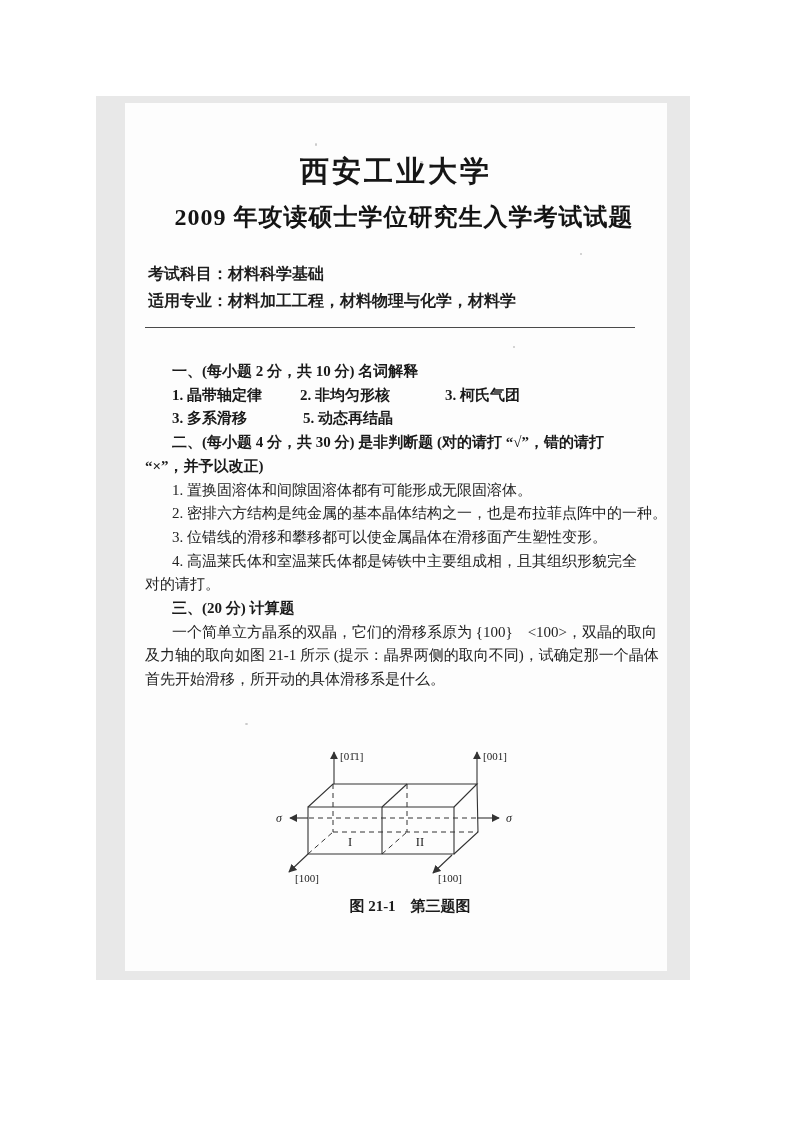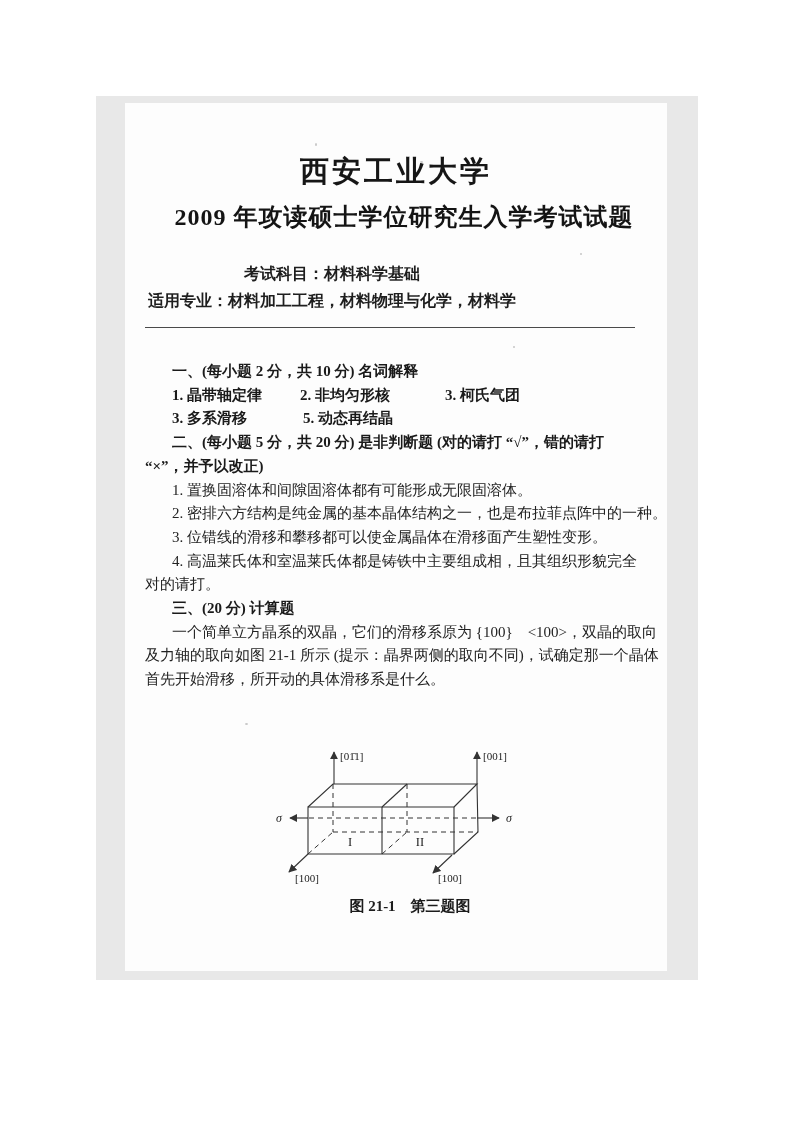--- a/index.html
+++ b/index.html
@@ -1,38 +1,38 @@
 <!DOCTYPE html>
 <html><head>
 <meta charset="utf-8">
 <style>
   html,body { margin:0; padding:0; }
   .stage {
-    position:relative; width:793px; height:1122px;
+    position:relative; width:690px; height:1122px;
     background:#ffffff; overflow:hidden;
     font-family:"Liberation Serif", serif;
   }
   .viewer-bg {
     position:absolute; left:96px; top:96px; width:602px; height:884px;
     background:#e8e8e8;
   }
   .page {
     position:absolute; left:125px; top:103px; width:542px; height:868px;
     background:#fdfdfd; color:#1e1e1e;
   }
   .title {
     position:absolute; top:49px; left:0; right:0; text-align:center;
     font-family:"Liberation Sans", sans-serif;
     font-weight:700; font-size:29px; letter-spacing:3px; color:#161616;
   }
   .subtitle {
     position:absolute; top:98px; left:16px; right:0; text-align:center;
     font-weight:700; font-size:24px; letter-spacing:1px; color:#141414;
   }
-  .meta { position:absolute; top:157px; left:23px; font-size:16px; line-height:27px;text-align:center; }
+  .meta { position:absolute; top:157px; left:23px; font-size:16px; line-height:27px; }
   .meta-label { font-family:"Liberation Sans", sans-serif; font-weight:700; }
   .meta-value { font-weight:600; }
   .rule { position:absolute; top:224px; left:20px; width:490px; border-top:1.6px solid #4a4a4a; }
   .body { position:absolute; top:257px; left:20px; width:502px; font-size:15px; color:#222; }
   .line { line-height:23.7px; white-space:nowrap; }
   .line.indent { padding-left:27px; }
   .line.bold { font-weight:700; color:#1a1a1a; }
   .term { display:inline-block; }
   .figure { position:absolute; left:140px; top:640px; }
   .figure text { font-family:"Liberation Serif", serif; fill:#222; }
@@ -61,21 +61,21 @@
         <span class="meta-label">适用专业：</span><span class="meta-value">材料加工工程，材料物理与化学，材料学</span>
       </div>
     </div>
 
     <div class="rule"></div>
 
     <div class="body">
         <div class="line bold indent">一、(每小题 2 分，共 10 分) 名词解释</div>
         <div class="line bold indent"><span class="term" style="width: 128px;">1. 晶带轴定律</span><span class="term" style="width: 145px;">2. 非均匀形核</span><span class="term">3. 柯氏气团</span></div>
         <div class="line bold indent"><span class="term" style="width: 131px;">3. 多系滑移</span><span class="term">5. 动态再结晶</span></div>
-        <div class="line bold indent">二、(每小题 5 分，共 20 分) 是非判断题 (对的请打 “√”，错的请打</div>
+        <div class="line bold indent">二、(每小题 4 分，共 30 分) 是非判断题 (对的请打 “√”，错的请打</div>
         <div class="line bold">“×”，并予以改正)</div>
         <div class="line indent">1. 置换固溶体和间隙固溶体都有可能形成无限固溶体。</div>
         <div class="line indent">2. 密排六方结构是纯金属的基本晶体结构之一，也是布拉菲点阵中的一种。</div>
         <div class="line indent">3. 位错线的滑移和攀移都可以使金属晶体在滑移面产生塑性变形。</div>
         <div class="line indent">4. 高温莱氏体和室温莱氏体都是铸铁中主要组成相，且其组织形貌完全</div>
         <div class="line">对的请打。</div>
         <div class="line bold indent">三、(20 分) 计算题</div>
         <div class="line indent">一个简单立方晶系的双晶，它们的滑移系原为 {100}　&lt;100&gt;，双晶的取向</div>
         <div class="line">及力轴的取向如图 21-1 所示 (提示：晶界两侧的取向不同)，试确定那一个晶体</div>
         <div class="line">首先开始滑移，所开动的具体滑移系是什么。</div>

